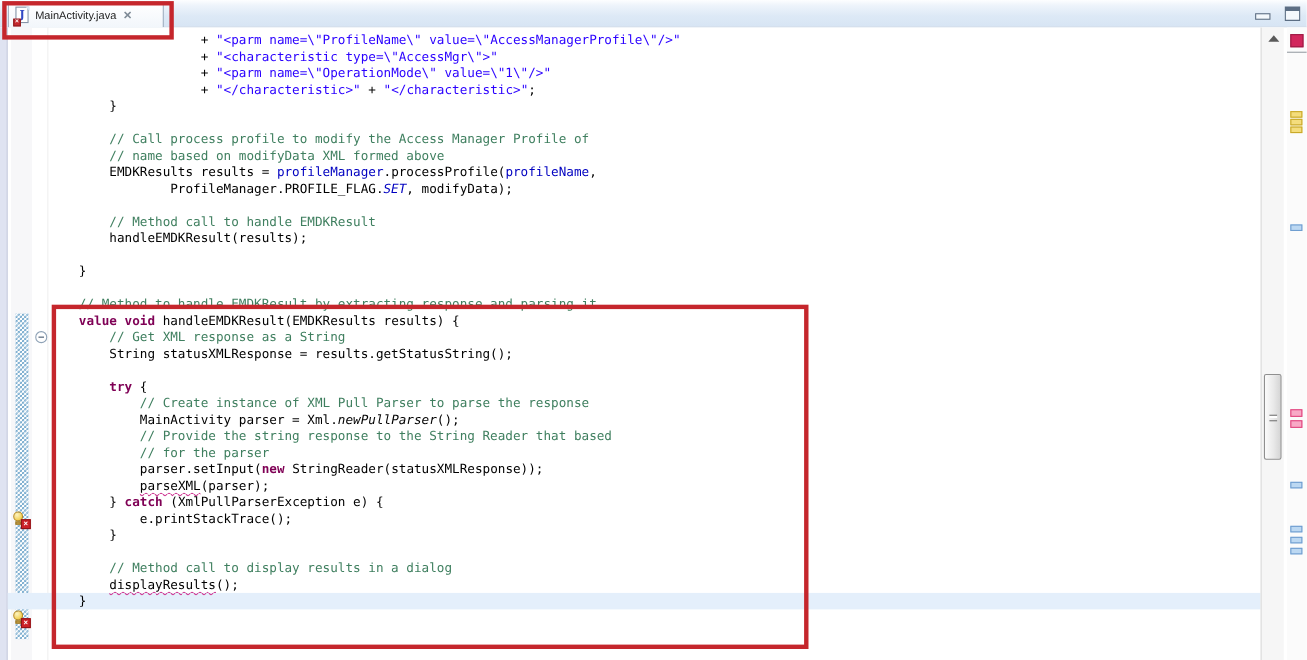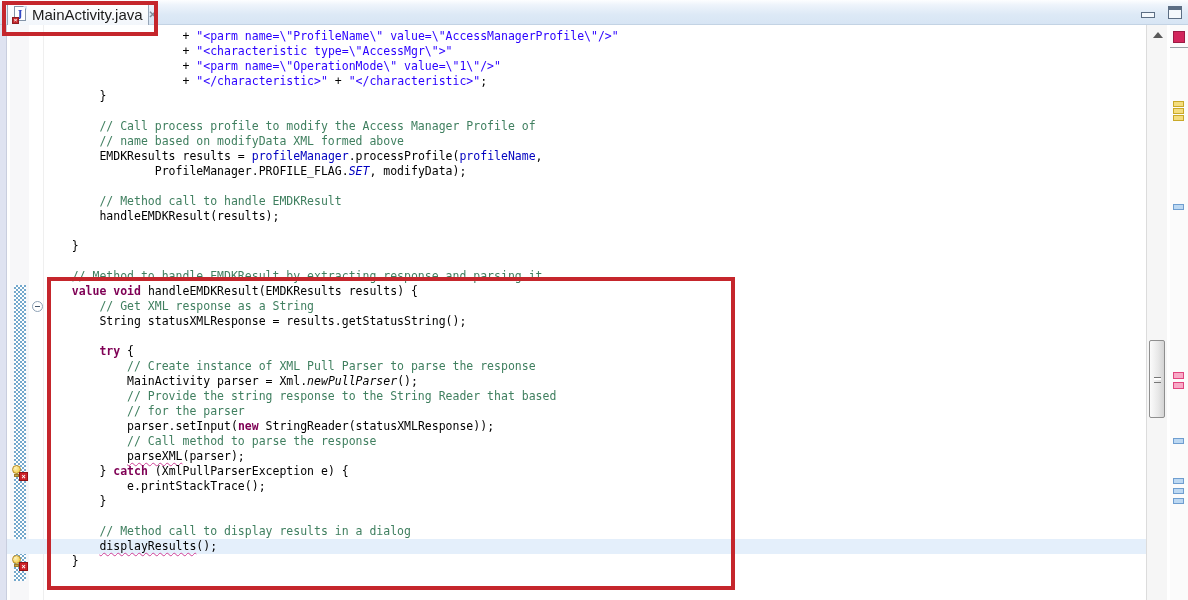--- a/index.html
+++ b/index.html
@@ -8,21 +8,21 @@
   #stage { position:relative; width:1188px; height:600px; background:#ffffff; }
 
   
   .tabbar { position:absolute; left:0; top:0; width:1188px; height:25px;
             background:linear-gradient(#fdfeff 0%, #eef4fb 20%, #dde9f6 60%, #d7e5f4 100%);
             border-bottom:1px solid #c3d3e4; }
   .tab { position:absolute; left:7px; top:2px; width:142px; height:23px;
          background:linear-gradient(#ffffff, #f2f6fb);
          border:1px solid #97a7b8; border-bottom:none; border-radius:3px 3px 0 0;
          display:flex; align-items:center; padding:0 5px; gap:5px; }
-  .tab-label { font-size:15px; color:#1c1c1c; white-space:nowrap;text-align:center; }
+  .tab-label { font-size:10px; color:#1c1c1c; white-space:nowrap;text-align:center; }
   .tab-close { font-size:10px; color:#7f8b97; font-weight:bold; cursor:pointer; padding:0 1px; }
 
   
   .file-icon { position:relative; width:14px; height:16px; flex:0 0 14px; }
   .file-icon .page { position:absolute; left:1px; top:0; width:12px; height:15px;
                      background:#ffffff; border:1px solid #8494a8; }
   .file-icon .fold { position:absolute; right:0; top:0; width:0; height:0;
                      border-left:4px solid transparent; border-top:4px solid #d7e5f4; }
   .file-icon .jay  { position:absolute; left:0; top:0; width:14px; height:15px;
                      font-family:"DejaVu Serif", serif; font-weight:bold; font-size:10px;
@@ -162,21 +162,20 @@
         <div class="code-line"><span class="tk-d">    </span><span class="tk-k">value void</span><span class="tk-d"> handleEMDKResult(EMDKResults results) {</span></div>
         <div class="code-line"><span class="tk-c">        // Get XML response as a String</span></div>
         <div class="code-line"><span class="tk-d">        String statusXMLResponse = results.getStatusString();</span></div>
         <div class="code-line"></div>
         <div class="code-line"><span class="tk-d">        </span><span class="tk-k">try</span><span class="tk-d"> {</span></div>
         <div class="code-line"><span class="tk-c">            // Create instance of XML Pull Parser to parse the response</span></div>
         <div class="code-line"><span class="tk-d">            MainActivity parser = Xml.</span><span class="tk-sm">newPullParser</span><span class="tk-d">();</span></div>
         <div class="code-line"><span class="tk-c">            // Provide the string response to the String Reader that based</span></div>
         <div class="code-line"><span class="tk-c">            // for the parser</span></div>
         <div class="code-line"><span class="tk-d">            parser.setInput(</span><span class="tk-k">new</span><span class="tk-d"> StringReader(statusXMLResponse));</span></div>
-        <div class="code-line"><span class="tk-c">            // Call method to parse the response</span></div>
         <div class="code-line"><span class="tk-d">            </span><span class="tk-e">parseXML</span><span class="tk-d">(parser);</span></div>
         <div class="code-line"><span class="tk-d">        } </span><span class="tk-k">catch</span><span class="tk-d"> (XmlPullParserException e) {</span></div>
         <div class="code-line"><span class="tk-d">            e.printStackTrace();</span></div>
         <div class="code-line"><span class="tk-d">        }</span></div>
         <div class="code-line"></div>
         <div class="code-line"><span class="tk-c">        // Method call to display results in a dialog</span></div>
         <div class="code-line"><span class="tk-d">        </span><span class="tk-e">displayResults</span><span class="tk-d">();</span></div>
         <div class="code-line"><span class="tk-d">    }</span></div>
       </div>
 

